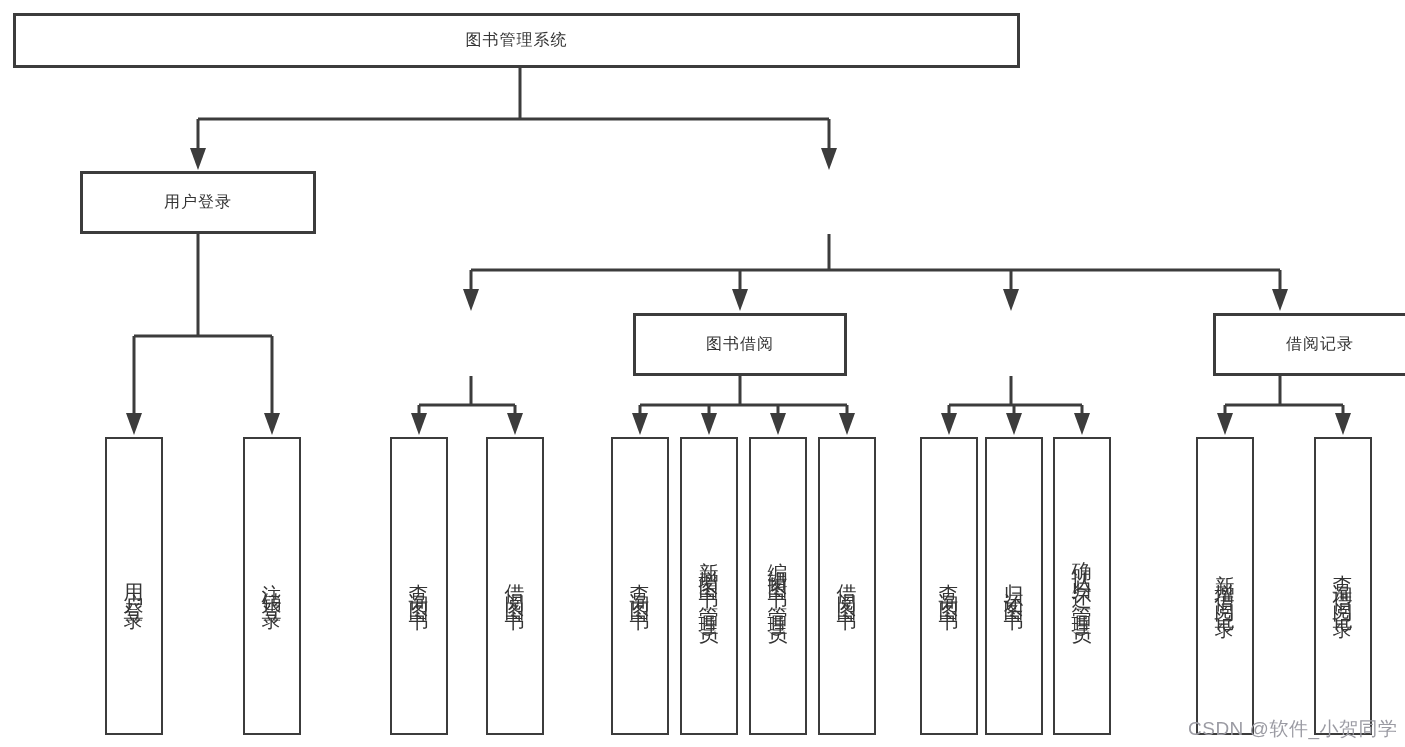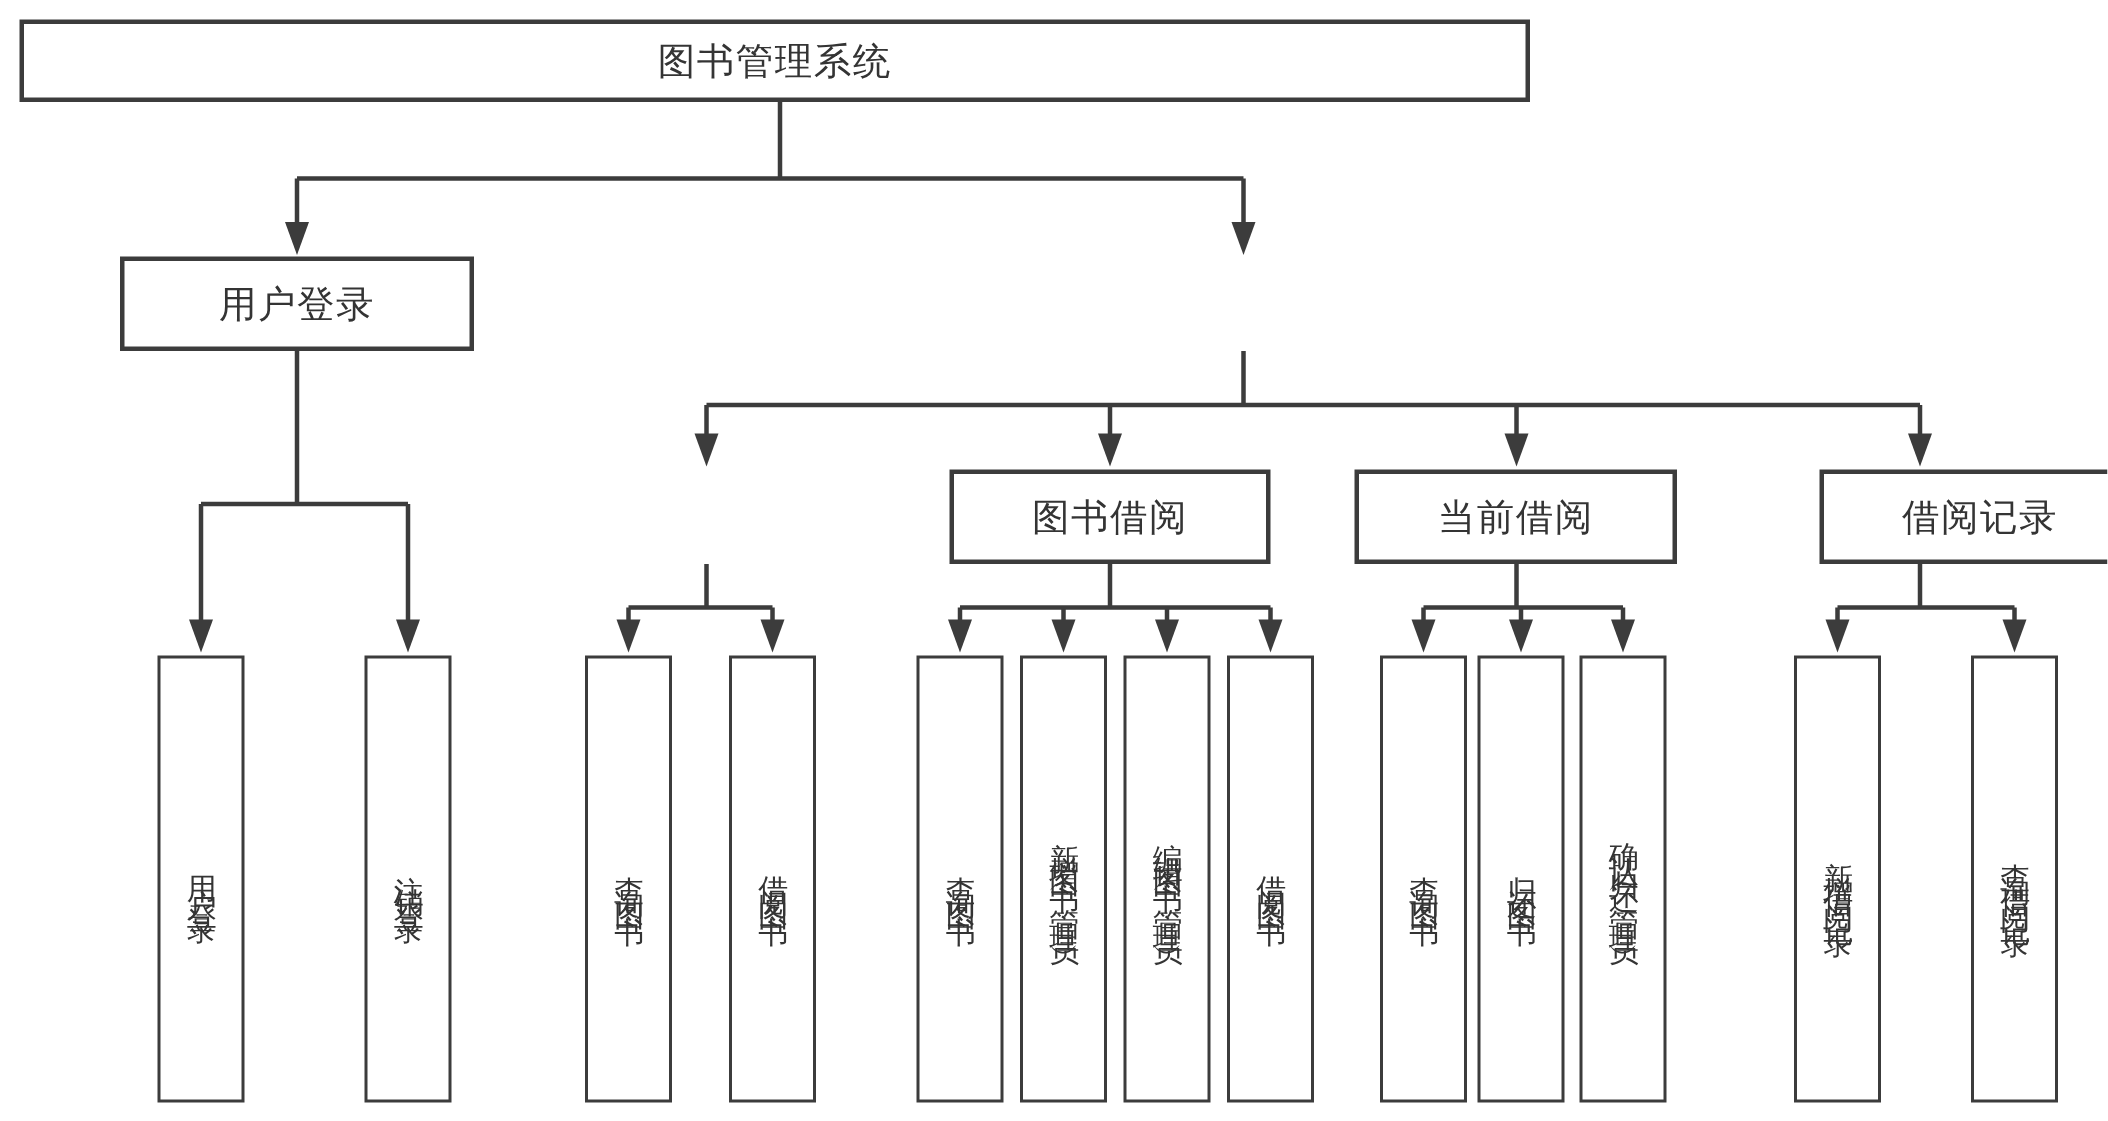--- a/index.html
+++ b/index.html
@@ -26,21 +26,21 @@
     box-sizing: border-box;
     background: #ffffff;
     border: 3px solid #3c3c3c;
     display: flex;
     align-items: center;
     justify-content: center;
     z-index: 1;
     color: #343434;
   }
   .hlabel {
-    font-size: 25px;
+    font-size: 16px;
     letter-spacing: 1px;
     white-space: nowrap;
   }
   .leaf {
     width: 58px;
     height: 298px;
     top: 437px;
     border-width: 2.5px;
   }
   .vtext {
@@ -113,23 +113,20 @@
     <span class="hlabel">图书管理系统</span>
   </div>
 
   <div class="node lvl2" style="left:80px">
     <span class="hlabel">用户登录</span>
   </div>
 
   <div class="node lvl3" style="left:633px">
     <span class="hlabel">图书借阅</span>
   </div>
-  <div class="node lvl3" style="left:903px;width:215px">
-    <span class="hlabel">当前借阅</span>
-  </div>
   <div class="node lvl3" style="left:1213px">
     <span class="hlabel">借阅记录</span>
   </div>
 
   <div class="node leaf" style="left:105px">
     <span class="vtext">用户登录</span>
   </div>
   <div class="node leaf" style="left:243px">
     <span class="vtext">注销登录</span>
   </div>
@@ -164,14 +161,15 @@
     <span class="vtext">确认归还（管理员）</span>
   </div>
 
   <div class="node leaf" style="left:1196px">
     <span class="vtext">新增借阅记录</span>
   </div>
   <div class="node leaf" style="left:1314px">
     <span class="vtext">查询借阅记录</span>
   </div>
 
+  <div id="watermark">CSDN @软件_小贺同学</div>
 
 </div>
 
 </body></html>

